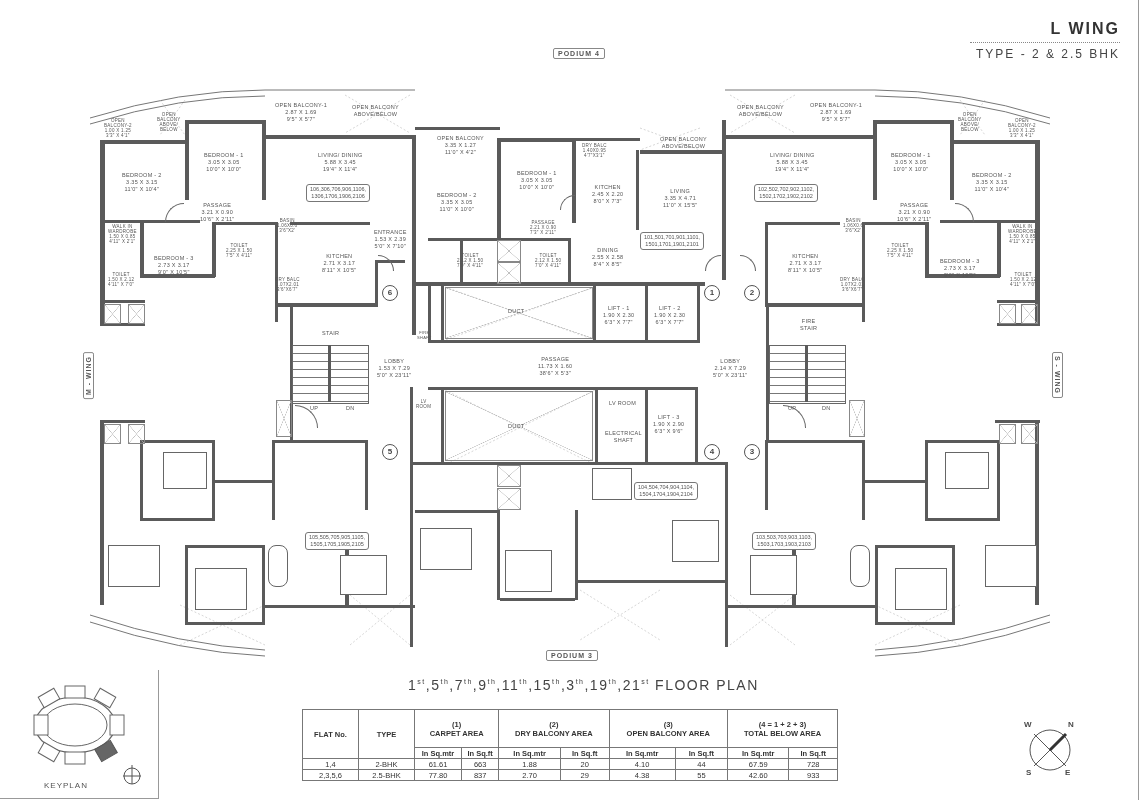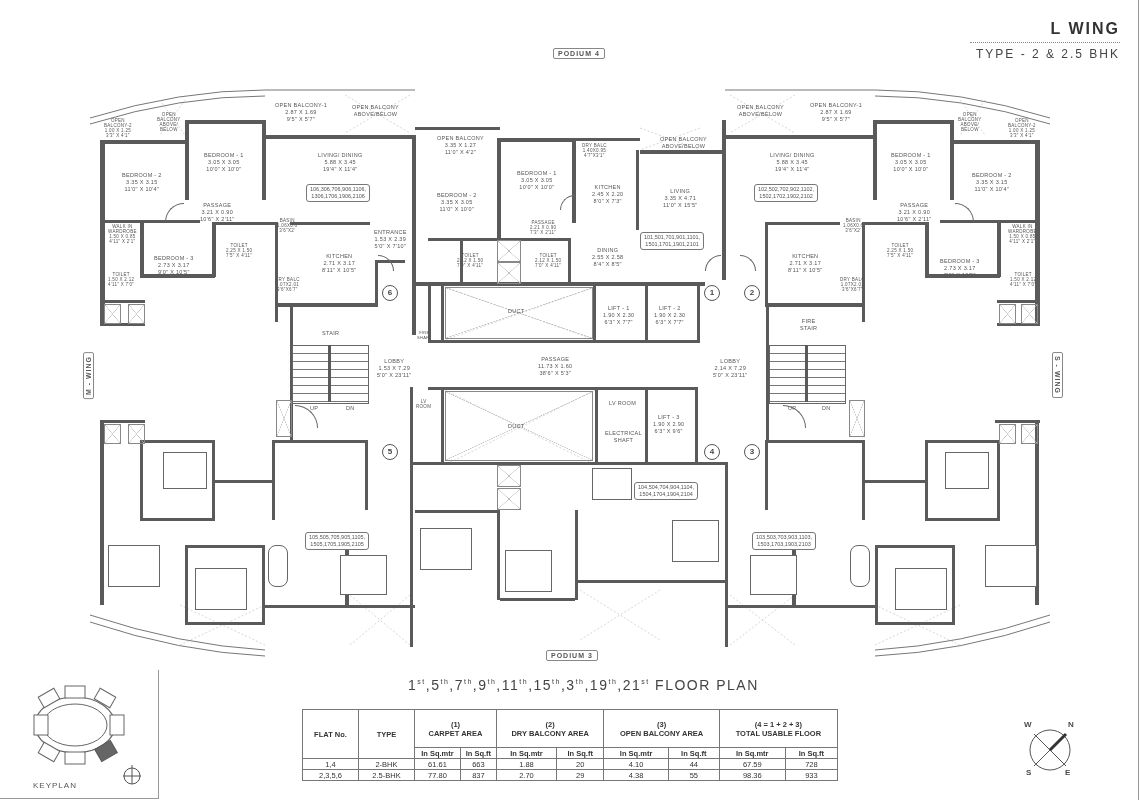--- a/index.html
+++ b/index.html
@@ -18,21 +18,21 @@
   .stairs{position:absolute;background:repeating-linear-gradient(to bottom,#fff 0 7px,#777 7px 8px);border:1px solid #666;}
   .door{position:absolute;border:1px solid #666;border-radius:0 100% 0 0;border-left:none;border-bottom:none;}
   table.area{position:absolute;left:302px;top:709px;width:536px;border-collapse:collapse;font-size:7.5px;color:#333;}
   table.area td,table.area th{border:1px solid #777;text-align:center;padding:0;}
   table.area th{font-weight:bold;font-family:"Liberation Sans",sans-serif;}
   .title1{position:absolute;right:20px;top:20px;font-size:16px;font-weight:bold;letter-spacing:2px;color:#333;}
   .title2{position:absolute;right:20px;top:47px;font-size:12px;letter-spacing:2px;color:#444;}
   .dots{position:absolute;right:20px;top:42px;width:150px;border-top:1px dotted #888;}
   .floorplan{position:absolute;left:408px;top:677px;font-size:14px;letter-spacing:1.5px;color:#444;}
   .floorplan sup{font-size:7px;}
-  .keyplan-label{position:absolute;left:33px;top:781px;font-size:8px;letter-spacing:1px;color:#555;}
+  .keyplan-label{position:absolute;left:44px;top:781px;font-size:8px;letter-spacing:1px;color:#555;}
   .furn{position:absolute;border:1.2px solid #666;background:#fff;}
 </style>
 </head>
 <body>
 
 <div class="title1">L WING</div>
 <div class="dots"></div>
 <div class="title2">TYPE - 2 &amp; 2.5 BHK</div>
 <div class="abs" style="left:1138px;top:0;width:1px;height:800px;background:#999;"></div>
 
@@ -547,21 +547,21 @@
     <th colspan="2">
           <div>(2)</div>
           <div>DRY  BALCONY AREA</div>
         </th>
     <th colspan="2">
           <div>(3)</div>
           <div>OPEN BALCONY AREA</div>
         </th>
     <th colspan="2">
           <div>(4 = 1 + 2 + 3)</div>
-          <div>TOTAL USABLE FLOOR</div>
+          <div>TOTAL BELOW AREA</div>
         </th>
   </tr>
   <tr style="height:11px;">
     <th>In Sq.mtr</th>
     <th>In Sq.ft</th>
     <th>In Sq.mtr</th>
     <th>In Sq.ft</th>
     <th>In Sq.mtr</th>
     <th>In Sq.ft</th>
     <th>In Sq.mtr</th>
@@ -581,21 +581,21 @@
   </tr>
   <tr style="height:11px;">
     <td>2,3,5,6</td>
         <td>2.5-BHK</td>
     <td>77.80</td>
         <td>837</td>
     <td>2.70</td>
         <td>29</td>
     <td>4.38</td>
         <td>55</td>
-    <td>98.36</td>
+    <td>42.60</td>
         <td>933</td>
   </tr>
 </tbody>
   </table>
 
 <div class="abs" style="left:0;top:670px;width:158px;height:128px;border-right:1px solid #999;border-bottom:1px solid #999;"></div>
 <svg class="abs" style="left:20px;top:680px;" width="120" height="95">
   <ellipse cx="55" cy="45" rx="40" ry="28" fill="none" stroke="#666" stroke-width="1.2"></ellipse>
   <ellipse cx="55" cy="45" rx="32" ry="21" fill="none" stroke="#666" stroke-width="1"></ellipse>
   <g fill="#fff" stroke="#666" stroke-width="1">

